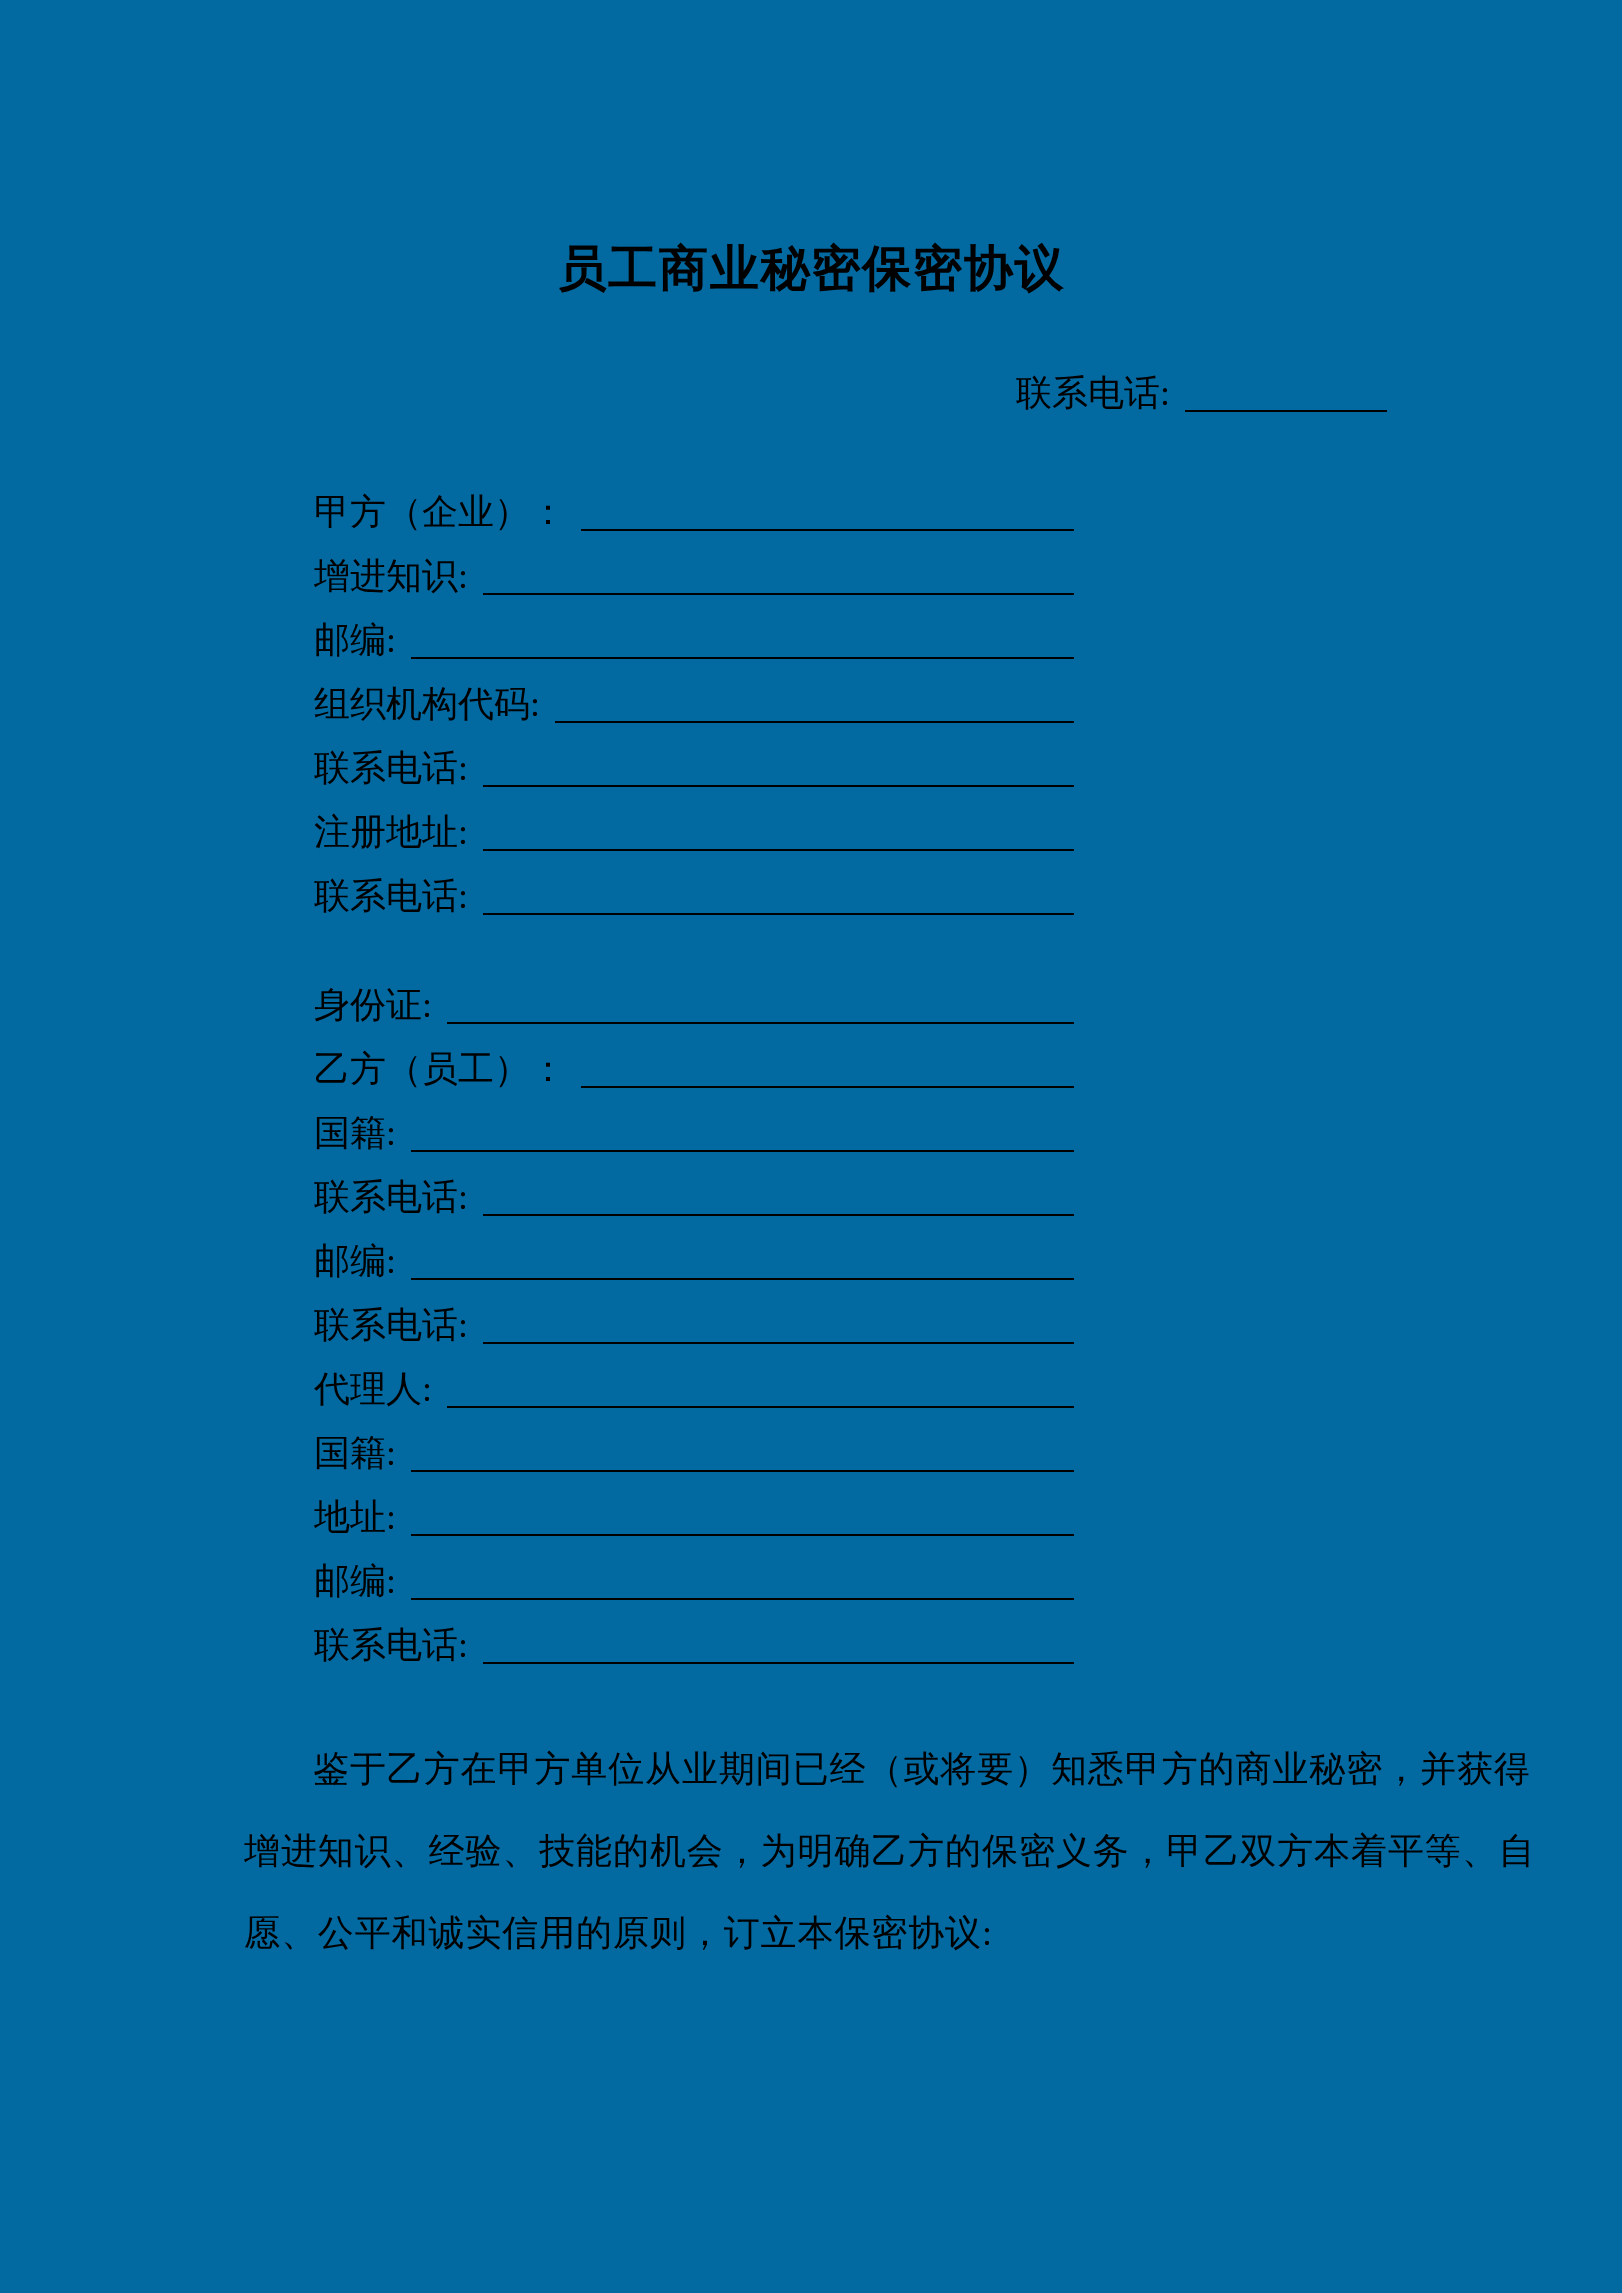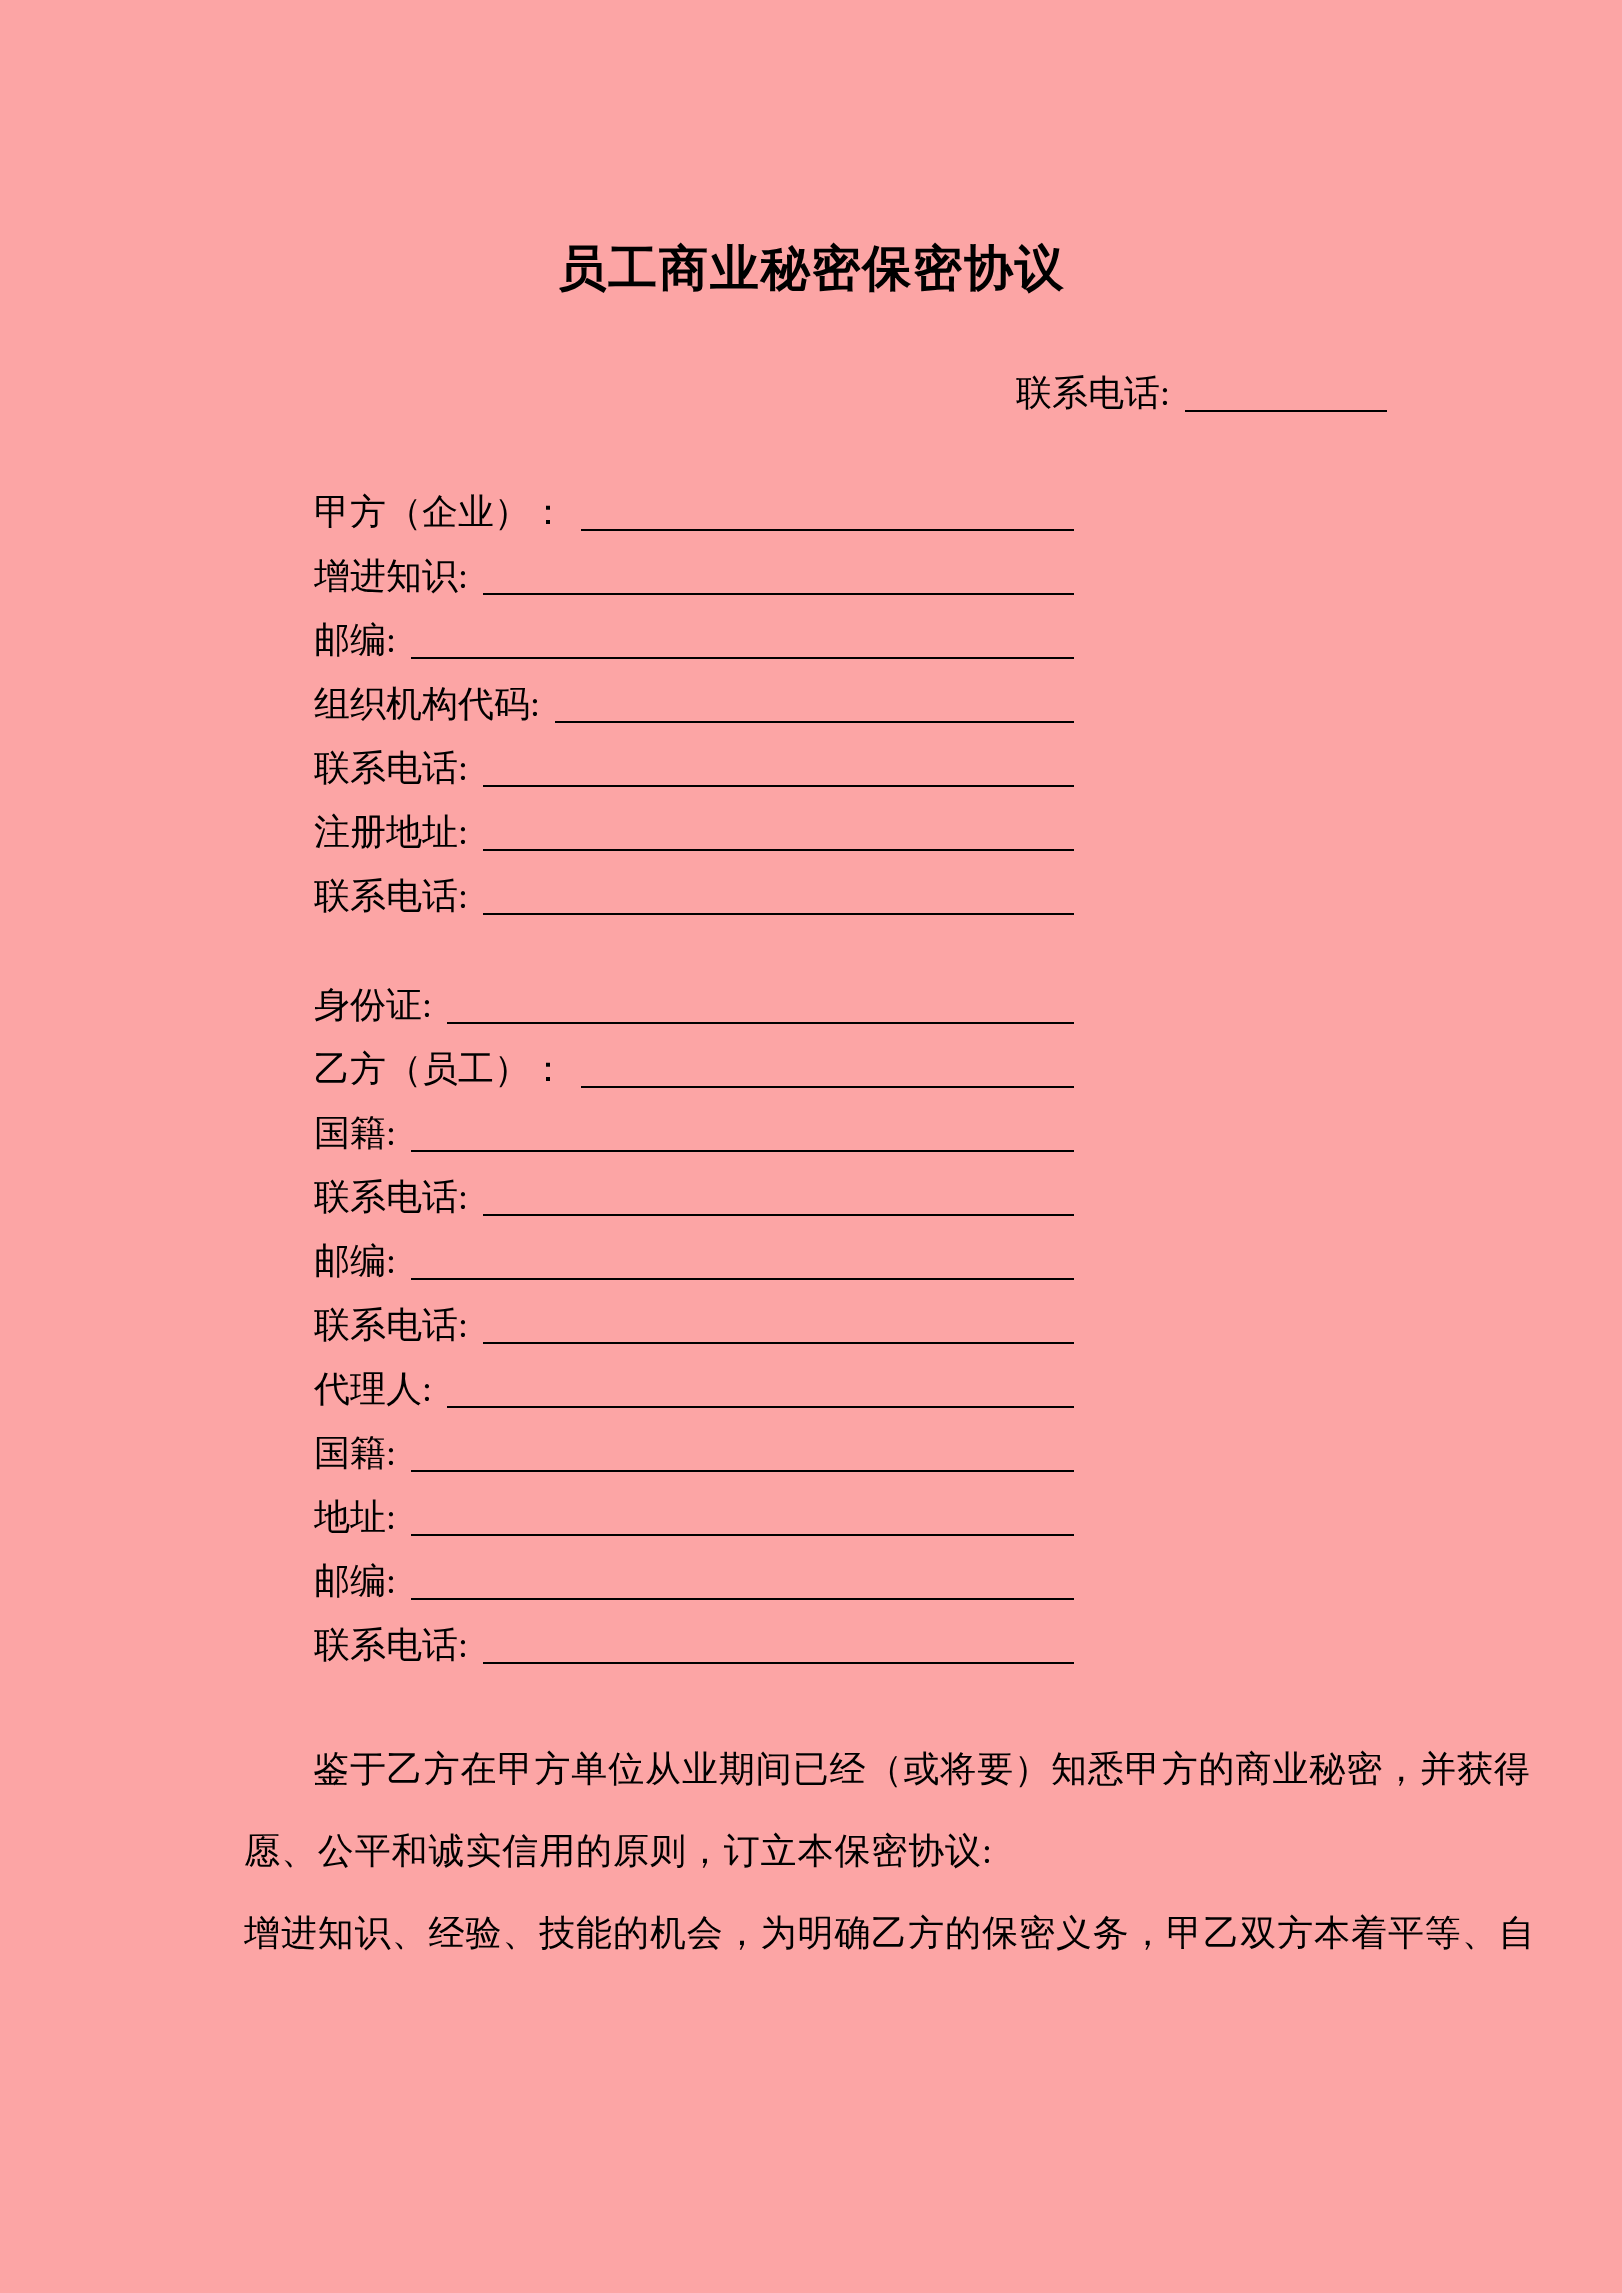--- a/index.html
+++ b/index.html
@@ -4,21 +4,21 @@
 <style>
   html, body {
     margin: 0;
     padding: 0;
     background: #ffffff;
   }
   .page {
     position: relative;
     width: 1623px;
     height: 2294px;
-    background: #fca5a5;
+    background: #0369a1;
     color: #000000;
     font-family: "Liberation Serif", "DejaVu Serif", serif;
     overflow: hidden;
   }
   .title {
     margin: 0;
     padding-top: 242px;
     text-align: center;
     font-size: 49px;
     line-height: 53px;
@@ -161,18 +161,18 @@
       <span class="blank"></span>
     </div>
     <div class="row">
       <span class="lbl">联系电话:</span>
       <span class="blank"></span>
     </div>
   </div>
 
   <div class="preamble">
     <div class="pline first">鉴于乙方在甲方单位从业期间已经（或将要）知悉甲方的商业秘密，并获得</div>
+    <div class="pline">增进知识、经验、技能的机会，为明确乙方的保密义务，甲乙双方本着平等、自</div>
     <div class="pline">愿、公平和诚实信用的原则，订立本保密协议:</div>
-    <div class="pline">增进知识、经验、技能的机会，为明确乙方的保密义务，甲乙双方本着平等、自</div>
   </div>
 
 </div>
 
 
 </body></html>

